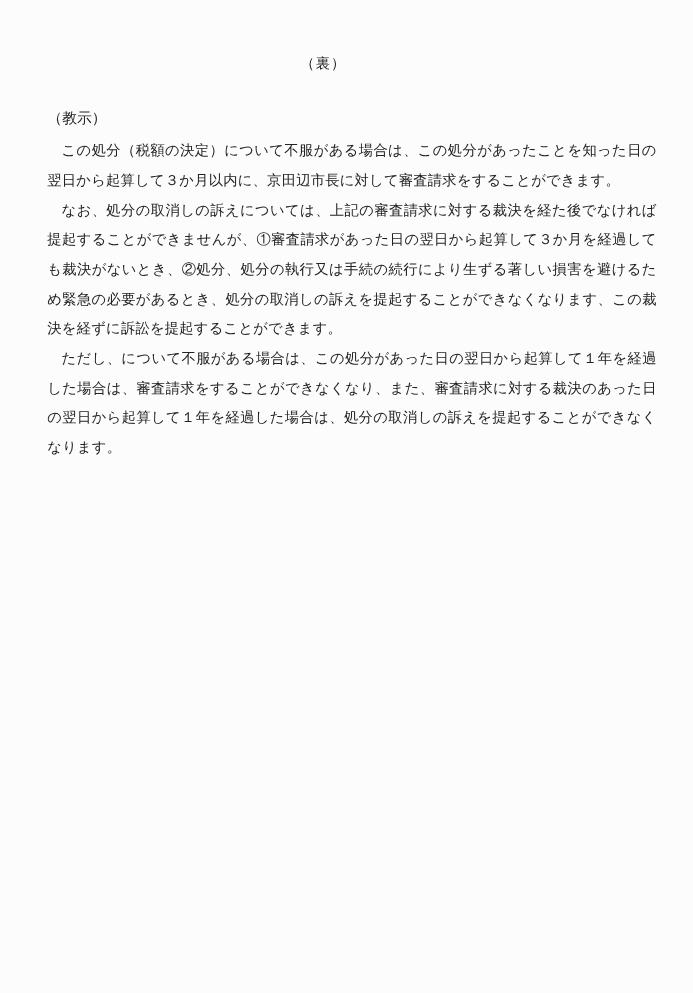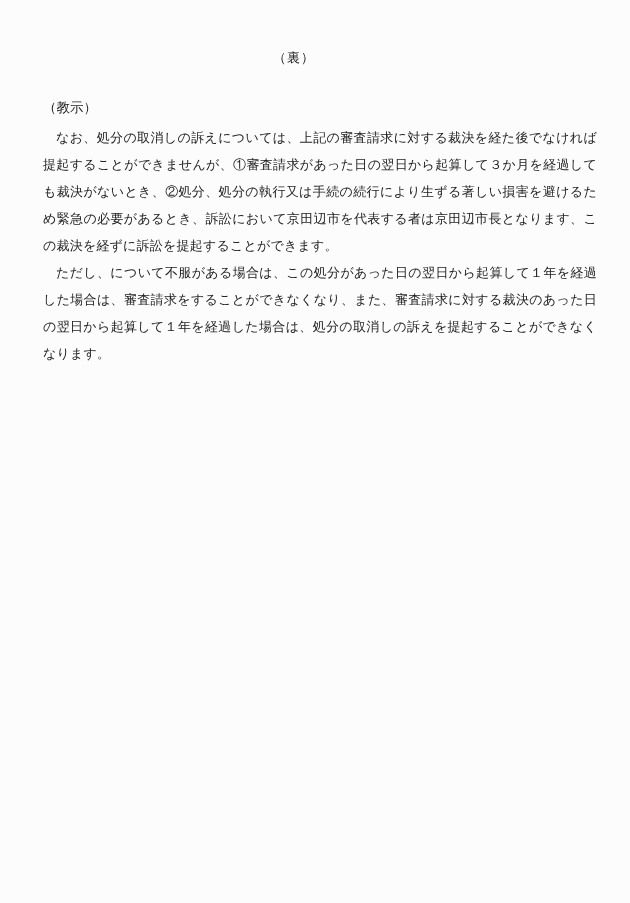--- a/index.html
+++ b/index.html
@@ -51,17 +51,18 @@
 </head>
 <body>
 
 <div class="page">
 
   <div class="side-label">（裏）</div>
 
   <div class="section-label">（教示）</div>
 
   <div class="body-text">
-    <p>なお、処分の取消しの訴えについては、上記の審査請求に対する裁決を経た後でなければ提起することができませんが、①審査請求があった日の翌日から起算して３か月を経過しても裁決がないとき、②処分、処分の執行又は手続の続行により生ずる著しい損害を避けるため緊急の必要があるとき、訴訟において京田辺市を代表する者は京田辺市長となります、この裁決を経ずに訴訟を提起することができます。</p>
+    <p>この処分（税額の決定）について不服がある場合は、この処分があったことを知った日の翌日から起算して３か月以内に、京田辺市長に対して審査請求をすることができます。</p>
+    <p>なお、処分の取消しの訴えについては、上記の審査請求に対する裁決を経た後でなければ提起することができませんが、①審査請求があった日の翌日から起算して３か月を経過しても裁決がないとき、②処分、処分の執行又は手続の続行により生ずる著しい損害を避けるため緊急の必要があるとき、処分の取消しの訴えを提起することができなくなります、この裁決を経ずに訴訟を提起することができます。</p>
     <p>ただし、について不服がある場合は、この処分があった日の翌日から起算して１年を経過した場合は、審査請求をすることができなくなり、また、審査請求に対する裁決のあった日の翌日から起算して１年を経過した場合は、処分の取消しの訴えを提起することができなくなります。</p>
   </div>
 
 </div>
 
 </body></html>

